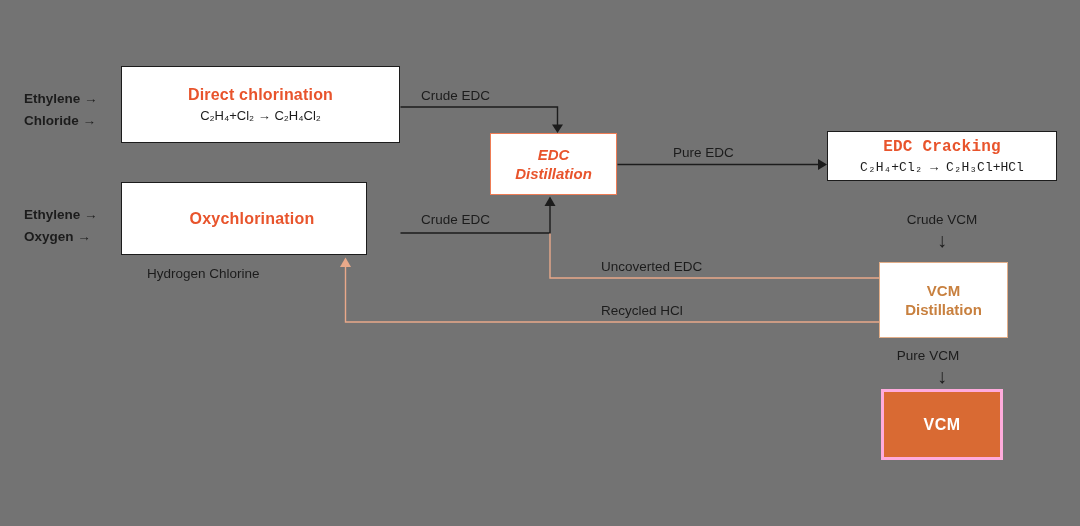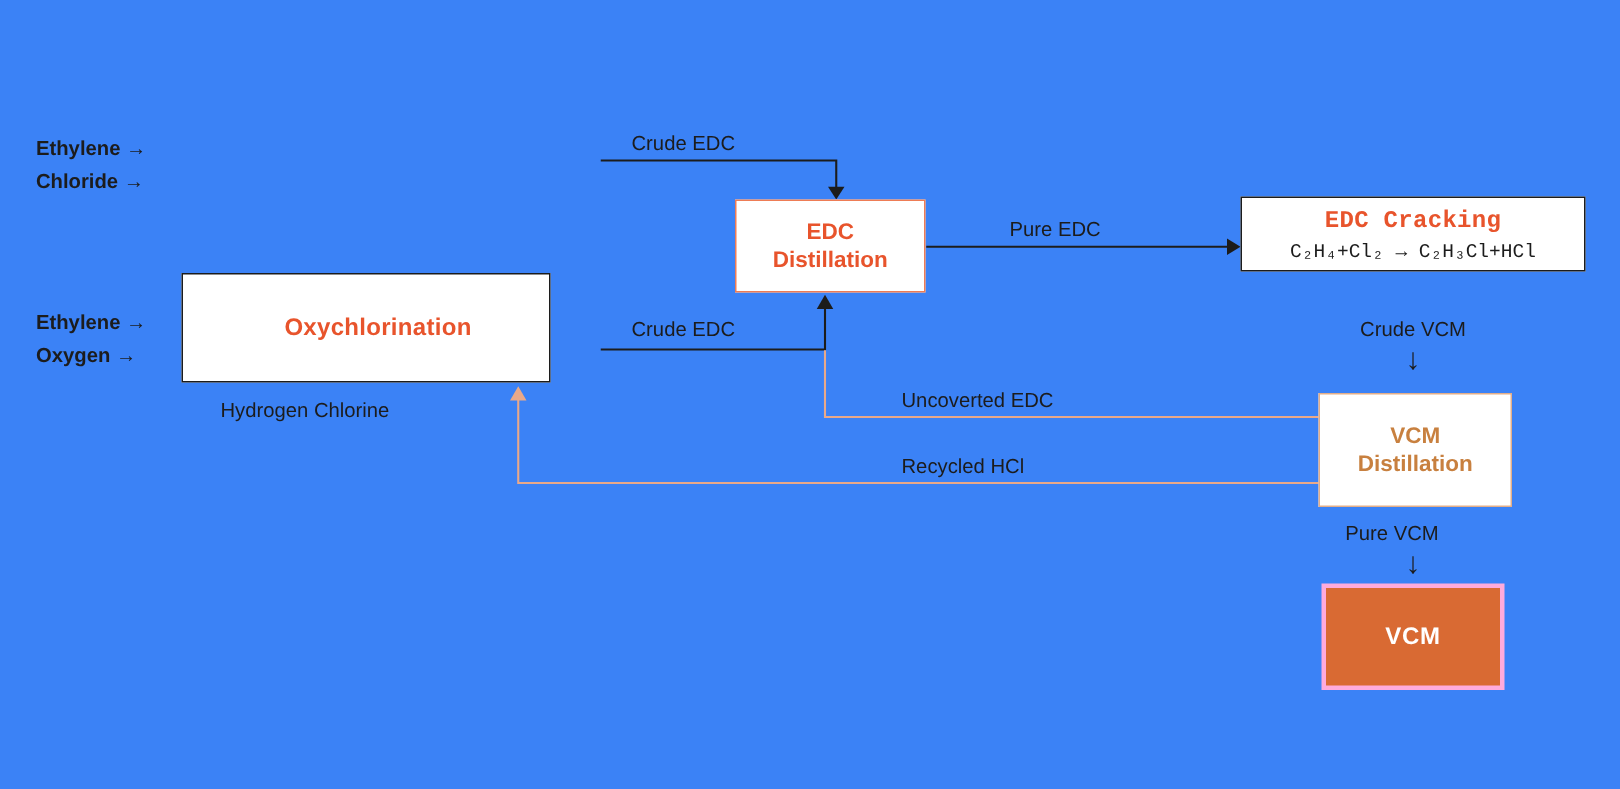--- a/index.html
+++ b/index.html
@@ -1,31 +1,31 @@
 <!DOCTYPE html>
 <html><head>
 <meta charset="utf-8">
 <style>
   * { margin:0; padding:0; box-sizing:border-box; }
   html,body { background:#ffffff; }
   .canvas {
-    position:relative; width:1080px; height:526px; background:#3b82f6;
+    position:relative; width:1080px; height:526px; background:#737373;
     font-family:"Liberation Sans","DejaVu Sans",sans-serif; color:#1c1c1c; overflow:hidden;
   }
   svg.connectors { position:absolute; left:0; top:0; width:1080px; height:526px; pointer-events:none; }
 
   .box {
     position:absolute; display:flex; flex-direction:column; justify-content:center;
     align-items:center; text-align:center; background:#ffffff;
   }
   .black-border { border:1.4px solid #1c1c1c; }
   .box-title { font-weight:bold; font-size:16px; color:#e8542c; letter-spacing:.2px; }
   .box-formula { font-size:13px; margin-top:4px; color:#1c1c1c; }
 
-  .dist-box { border:1.4px solid #ee7c55; }
+  .dist-box { border:1.4px solid #ee7c55;font-style:italic; }
   .dist-box .dist-line { font-weight:bold; font-size:15px; color:#e8542c; line-height:1.3; }
 
   .vcm-dist-box { border:1.4px solid #e3ae88; }
   .vcm-dist-box .dist-line { font-weight:bold; font-size:15px; color:#c8803f; line-height:1.3; }
 
   .vcm-box {
     background:#d96a33; box-shadow:0 0 0 3px #ffabdc;
   }
   .vcm-box .vcm-label { color:#ffffff; font-weight:bold; font-size:16px; letter-spacing:.5px; }
 
@@ -66,20 +66,24 @@
 
   <div class="feed" style="left:24px; top:88px;">
     <div>Ethylene →</div>
     <div>Chloride →</div>
   </div>
   <div class="feed" style="left:24px; top:204px;">
     <div>Ethylene →</div>
     <div>Oxygen →</div>
   </div>
 
+  <div class="box black-border" style="left:121px; top:66px; width:279px; height:77px;">
+    <div class="box-title">Direct chlorination</div>
+    <div class="box-formula">C₂H₄+Cl₂ → C₂H₄Cl₂</div>
+  </div>
 
   <div class="box black-border" style="left:121px; top:182px; width:246px; height:73px;padding-left:16px;">
     <div class="box-title">Oxychlorination</div>
   </div>
 
   <div class="flow-label" style="left:147px; top:266px;">Hydrogen Chlorine</div>
 
   <div class="box dist-box" style="left:490px; top:133px; width:127px; height:62px;">
     <div class="dist-line">EDC</div>
     <div class="dist-line">Distillation</div>

